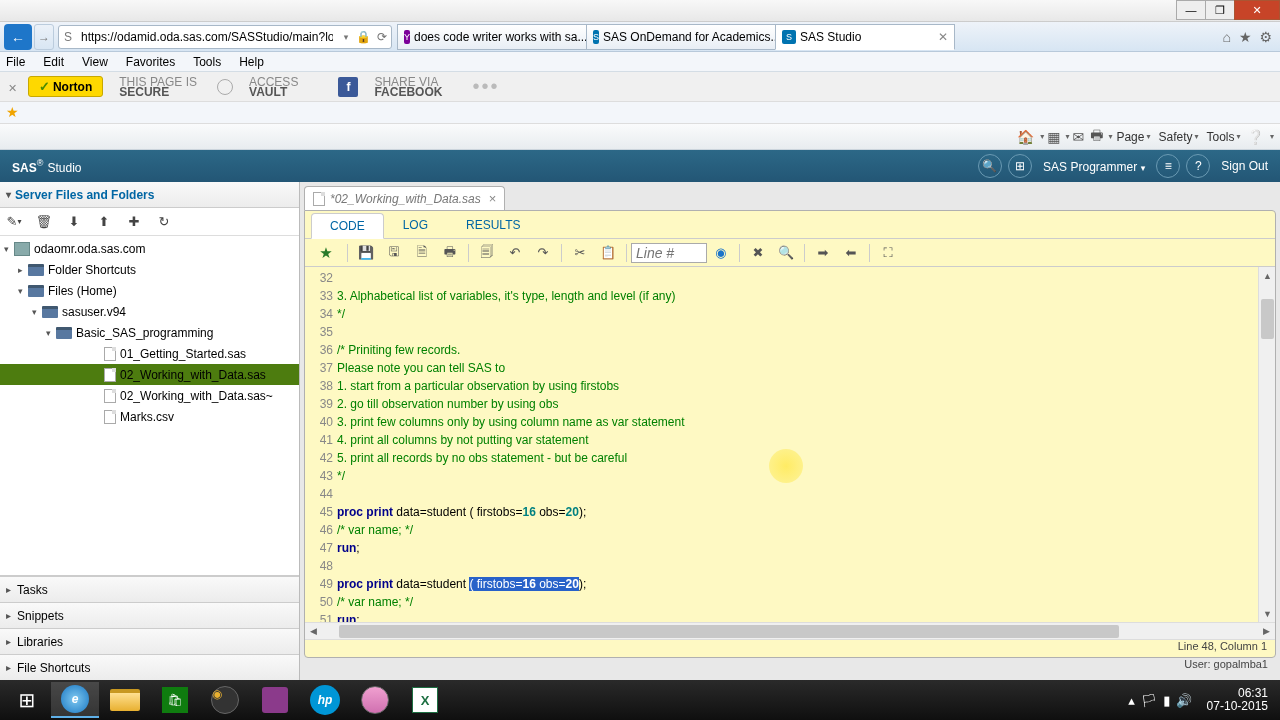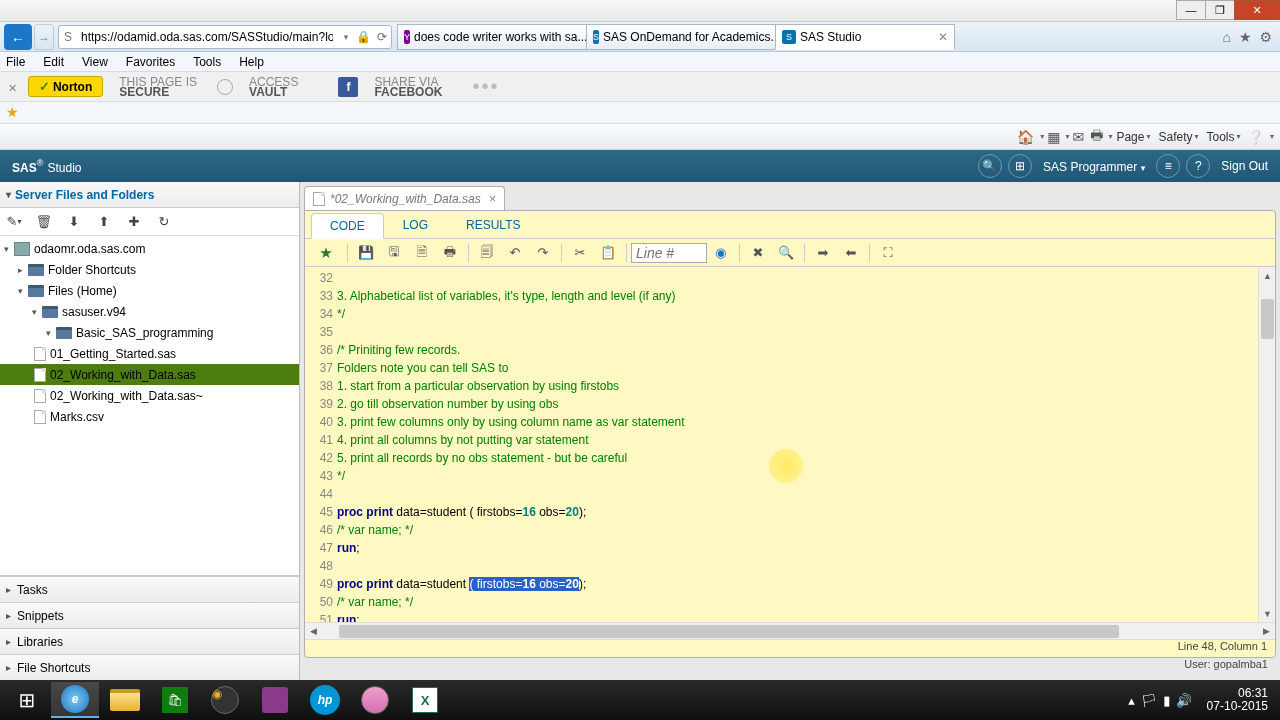--- a/index.html
+++ b/index.html
@@ -53,21 +53,21 @@
 .pt-btn { width:20px; height:20px; margin-right:10px; display:flex; align-items:center; justify-content:center; color:#444; font-size:13px; }
 .tree { padding:2px 0; font-size:12px; }
 .tree-row { height:21px; display:flex; align-items:center; padding-left:4px; white-space:nowrap; }
 .tree-row.sel { background:#4d7c0f; }
 .tri { width:10px; font-size:9px; color:#555; }
 .ico-srv { width:16px; height:14px; background:#8aa; border:1px solid #688; margin-right:4px; }
 .ico-fld { width:16px; height:12px; background:#ffd878; border-top:3px solid #e8b848; margin-right:4px; border-radius:1px; }
 .ico-fld.dark {background:#5878a0; border-top-color:#405870;}
 .ico-file { width:12px; height:14px; background:#fff; border:1px solid #aaa; margin-right:4px; position:relative; }
 .ico-file::before { content:""; position:absolute; right:-1px; top:-1px; width:4px; height:4px; background:#ddd; }
-.ind1 { padding-left:18px; } .ind2 { padding-left:32px; } .ind3 { padding-left:46px; } .ind5 { padding-left:34px; }
+.ind1 { padding-left:18px; } .ind2 { padding-left:32px; } .ind3 { padding-left:46px; } .ind5 { padding-left:104px; }
 .accordion-item { height:26px; background:linear-gradient(#f9f9f9,#ececec); display:flex; align-items:center; padding:0 6px; border-top:1px solid #ccc; }
 .accordion-item .arr { margin-right:6px; font-size:10px; color:#555; }
 .sas-main { flex:1; display:flex; flex-direction:column; background:#e8e8e8; padding:4px; min-width:0; }
 .file-tabs { height:24px; display:flex; }
 .file-tab { height:24px; background:#fff; border:1px solid #b0b0b0; border-bottom:none; border-radius:4px 4px 0 0; padding:0 8px; display:flex; align-items:center; font-style:italic; color:#777; font-size:12px; }
 .file-tab .ico-file { margin-right:5px; }
 .file-tab .close { margin-left:8px; color:#888; font-style:normal; font-size:13px; }
 .editor-box { flex:1; background:#fef9c3; border:1px solid #b0b0b0; border-radius:0 4px 4px 4px; display:flex; flex-direction:column; min-height:0; }
 .code-tabs { height:28px; display:flex; align-items:flex-end; border-bottom:1px solid #ccc; padding-left:6px; }
 .code-tab { height:26px; padding:0 18px; display:flex; align-items:center; border:1px solid transparent; color:#0066a4; font-size:12px; }
@@ -360,21 +360,21 @@
             <div>48</div>
             <div>49</div>
             <div>50</div>
             <div>51</div>
           </div>
         <div class="code-lines">
 <span class="cm">3. Alphabetical list of variables, it's type, length and level (if any)</span>
 <span class="cm">*/</span>
 
 <span class="cm">/* Priniting few records.</span>
-<span class="cm">Folders note you can tell SAS to</span>
+<span class="cm">Please note you can tell SAS to</span>
 <span class="cm">1. start from a particular observation by using firstobs</span>
 <span class="cm">2. go till observation number by using obs</span>
 <span class="cm">3. print few columns only by using column name as var statement</span>
 <span class="cm">4. print all columns by not putting var statement</span>
 <span class="cm">5. print all records by no obs statement - but be careful</span>
 <span class="cm">*/</span>
 
 <span class="kw">proc</span> <span class="kw">print</span><span class="ds"> data=student </span><span>( firstobs=</span><span class="nm">16</span><span> obs=</span><span class="nm">20</span><span>)</span><span>;</span>
 <span class="cm">/* var name; */</span>
 <span class="kw">run</span><span>;</span>

